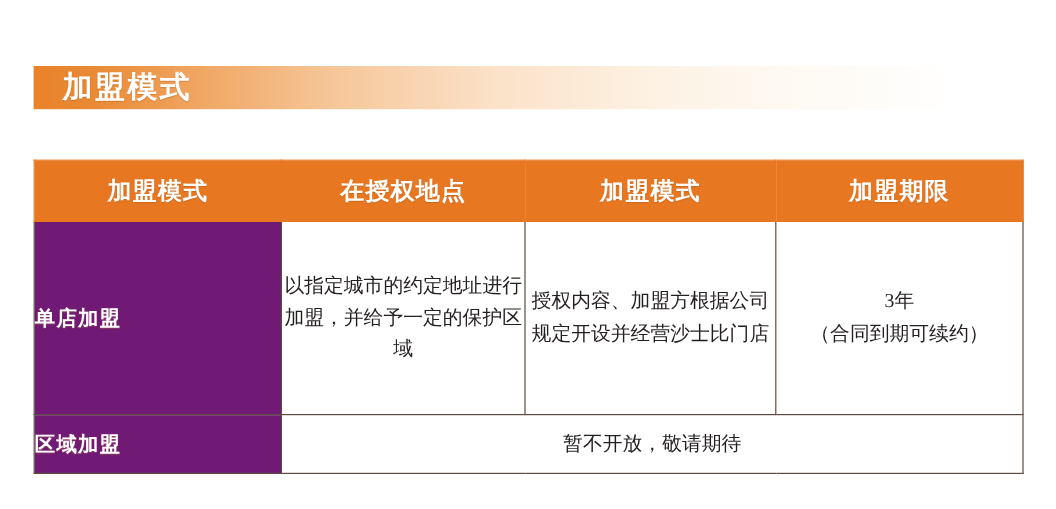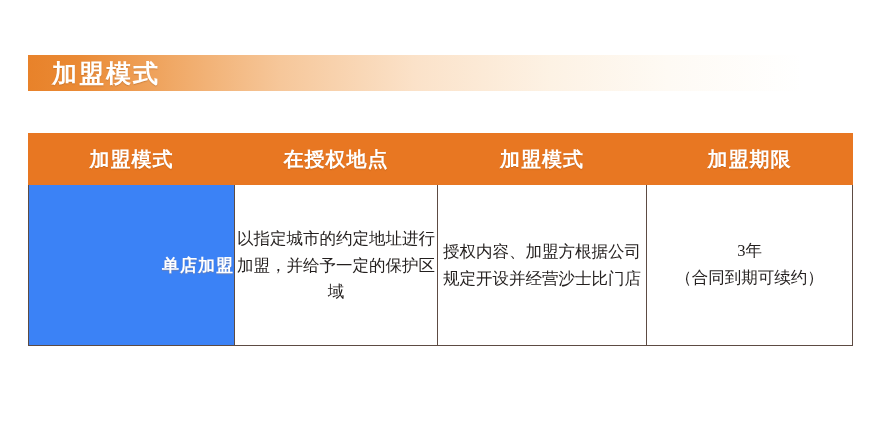--- a/index.html
+++ b/index.html
@@ -80,26 +80,26 @@
     font-size: 20px;
     font-weight: bold;
     letter-spacing: 1px;
     height: 50px;
     text-align: center;
     text-shadow: 0 1px 1px rgba(140,70,15,0.30);
   }
 
   
   td.mode-label {
-    background: #3b82f6;
+    background: #701a75;
     color: #ffffff;
     font-size: 17px;
     font-weight: bold;
     letter-spacing: 1px;
-    text-align: right;
+    text-align: left;
     text-shadow: 0 1px 1px rgba(190,120,60,0.35);
   }
 
   
   td.body-cell {
     background: #ffffff;
     color: #231f1e;
     font-size: 16.5px;
     line-height: 1.62;
     text-align: center;
@@ -151,17 +151,21 @@
       <tbody>
         <tr class="row-main">
           <td class="mode-label">单店加盟</td>
           <td class="body-cell">以指定城市的约定地址进行加盟，并给予一定的保护区域</td>
           <td class="body-cell">授权内容、加盟方根据公司规定开设并经营沙士比门店</td>
           <td class="body-cell center">
             <span class="cell-line">3年</span>
             <span class="cell-line">（合同到期可续约）</span>
           </td>
         </tr>
+        <tr class="row-sub">
+          <td class="mode-label">区域加盟</td>
+          <td class="body-cell merged" colspan="3">暂不开放，敬请期待</td>
+        </tr>
       </tbody>
     </table>
   </div>
 
 </div>
 
 </body></html>

